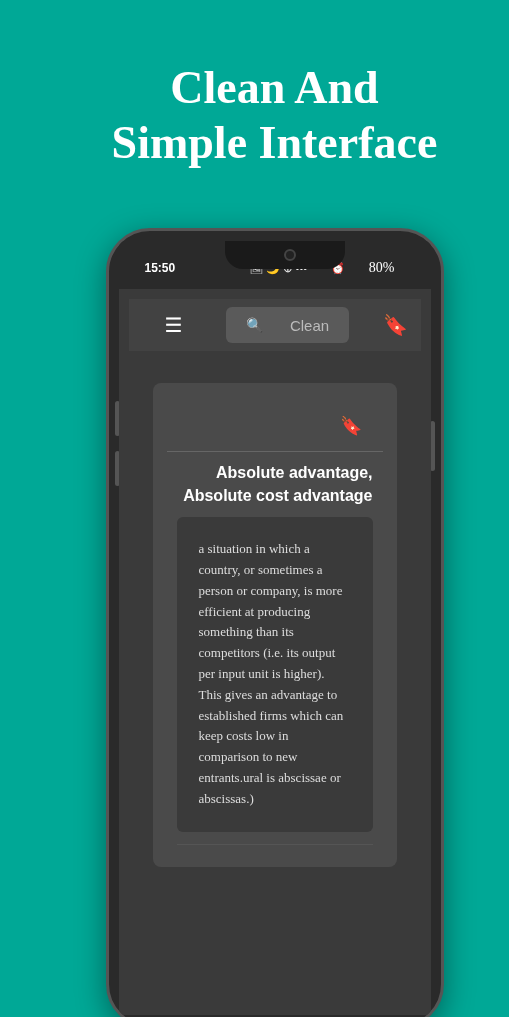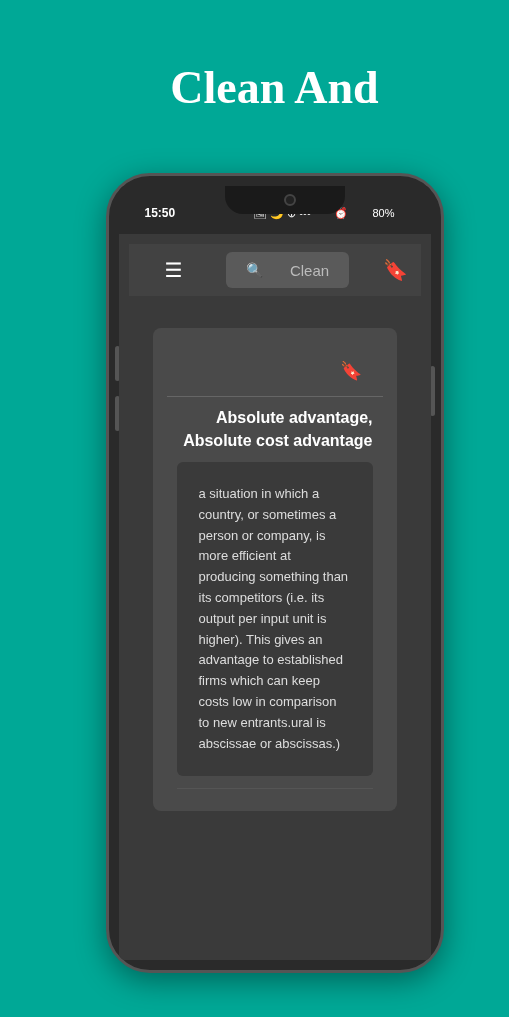--- a/index.html
+++ b/index.html
@@ -100,23 +100,23 @@
       padding-top: 6px;
     }
 
     .status-icon {
       font-size: 11px;
       color: white;
       font-family: sans-serif;
     }
 
     .battery-icon {
-      font-size: 11px;
-      color: white;
-      font-family: Liberation Sans, sans-serif;
+      font-size: 14px;
+      color: white;
+      font-family: Liberation Serif, serif;
     }
 
     
     .phone-screen {
       position: absolute;
       top: 48px;
       left: 0;
       right: 0;
       bottom: 0;
       background: #3a3a3a;
@@ -211,21 +211,21 @@
 
     .definition-text-card {
       background: #3a3a3a;
       border-radius: 6px;
       padding: 12px;
     }
 
     .definition-text {
       color: #ddd;
       font-size: 13px;
-      font-family: Liberation Sans, sans-serif;
+      font-family: Liberation Serif, serif;
       line-height: 1.6;
     }
 
     .card-bottom-divider {
       border: none;
       border-top: 1px solid #555;
       margin-top: 12px;
     }
 
     
@@ -258,20 +258,21 @@
       background: #555;
       border-radius: 3px;
     }
   </style>
 </head>
 <body>
 
 <div class="header-text">
   <h1>
     <span>Clean And</span><br>
+    <span>Simple Interface</span>
   </h1>
 </div>
 
 <div class="phone-wrapper">
   <div class="phone">
 
     <div class="side-button"></div>
     <div class="side-button-vol"></div>
     <div class="side-button-vol2"></div>
 

